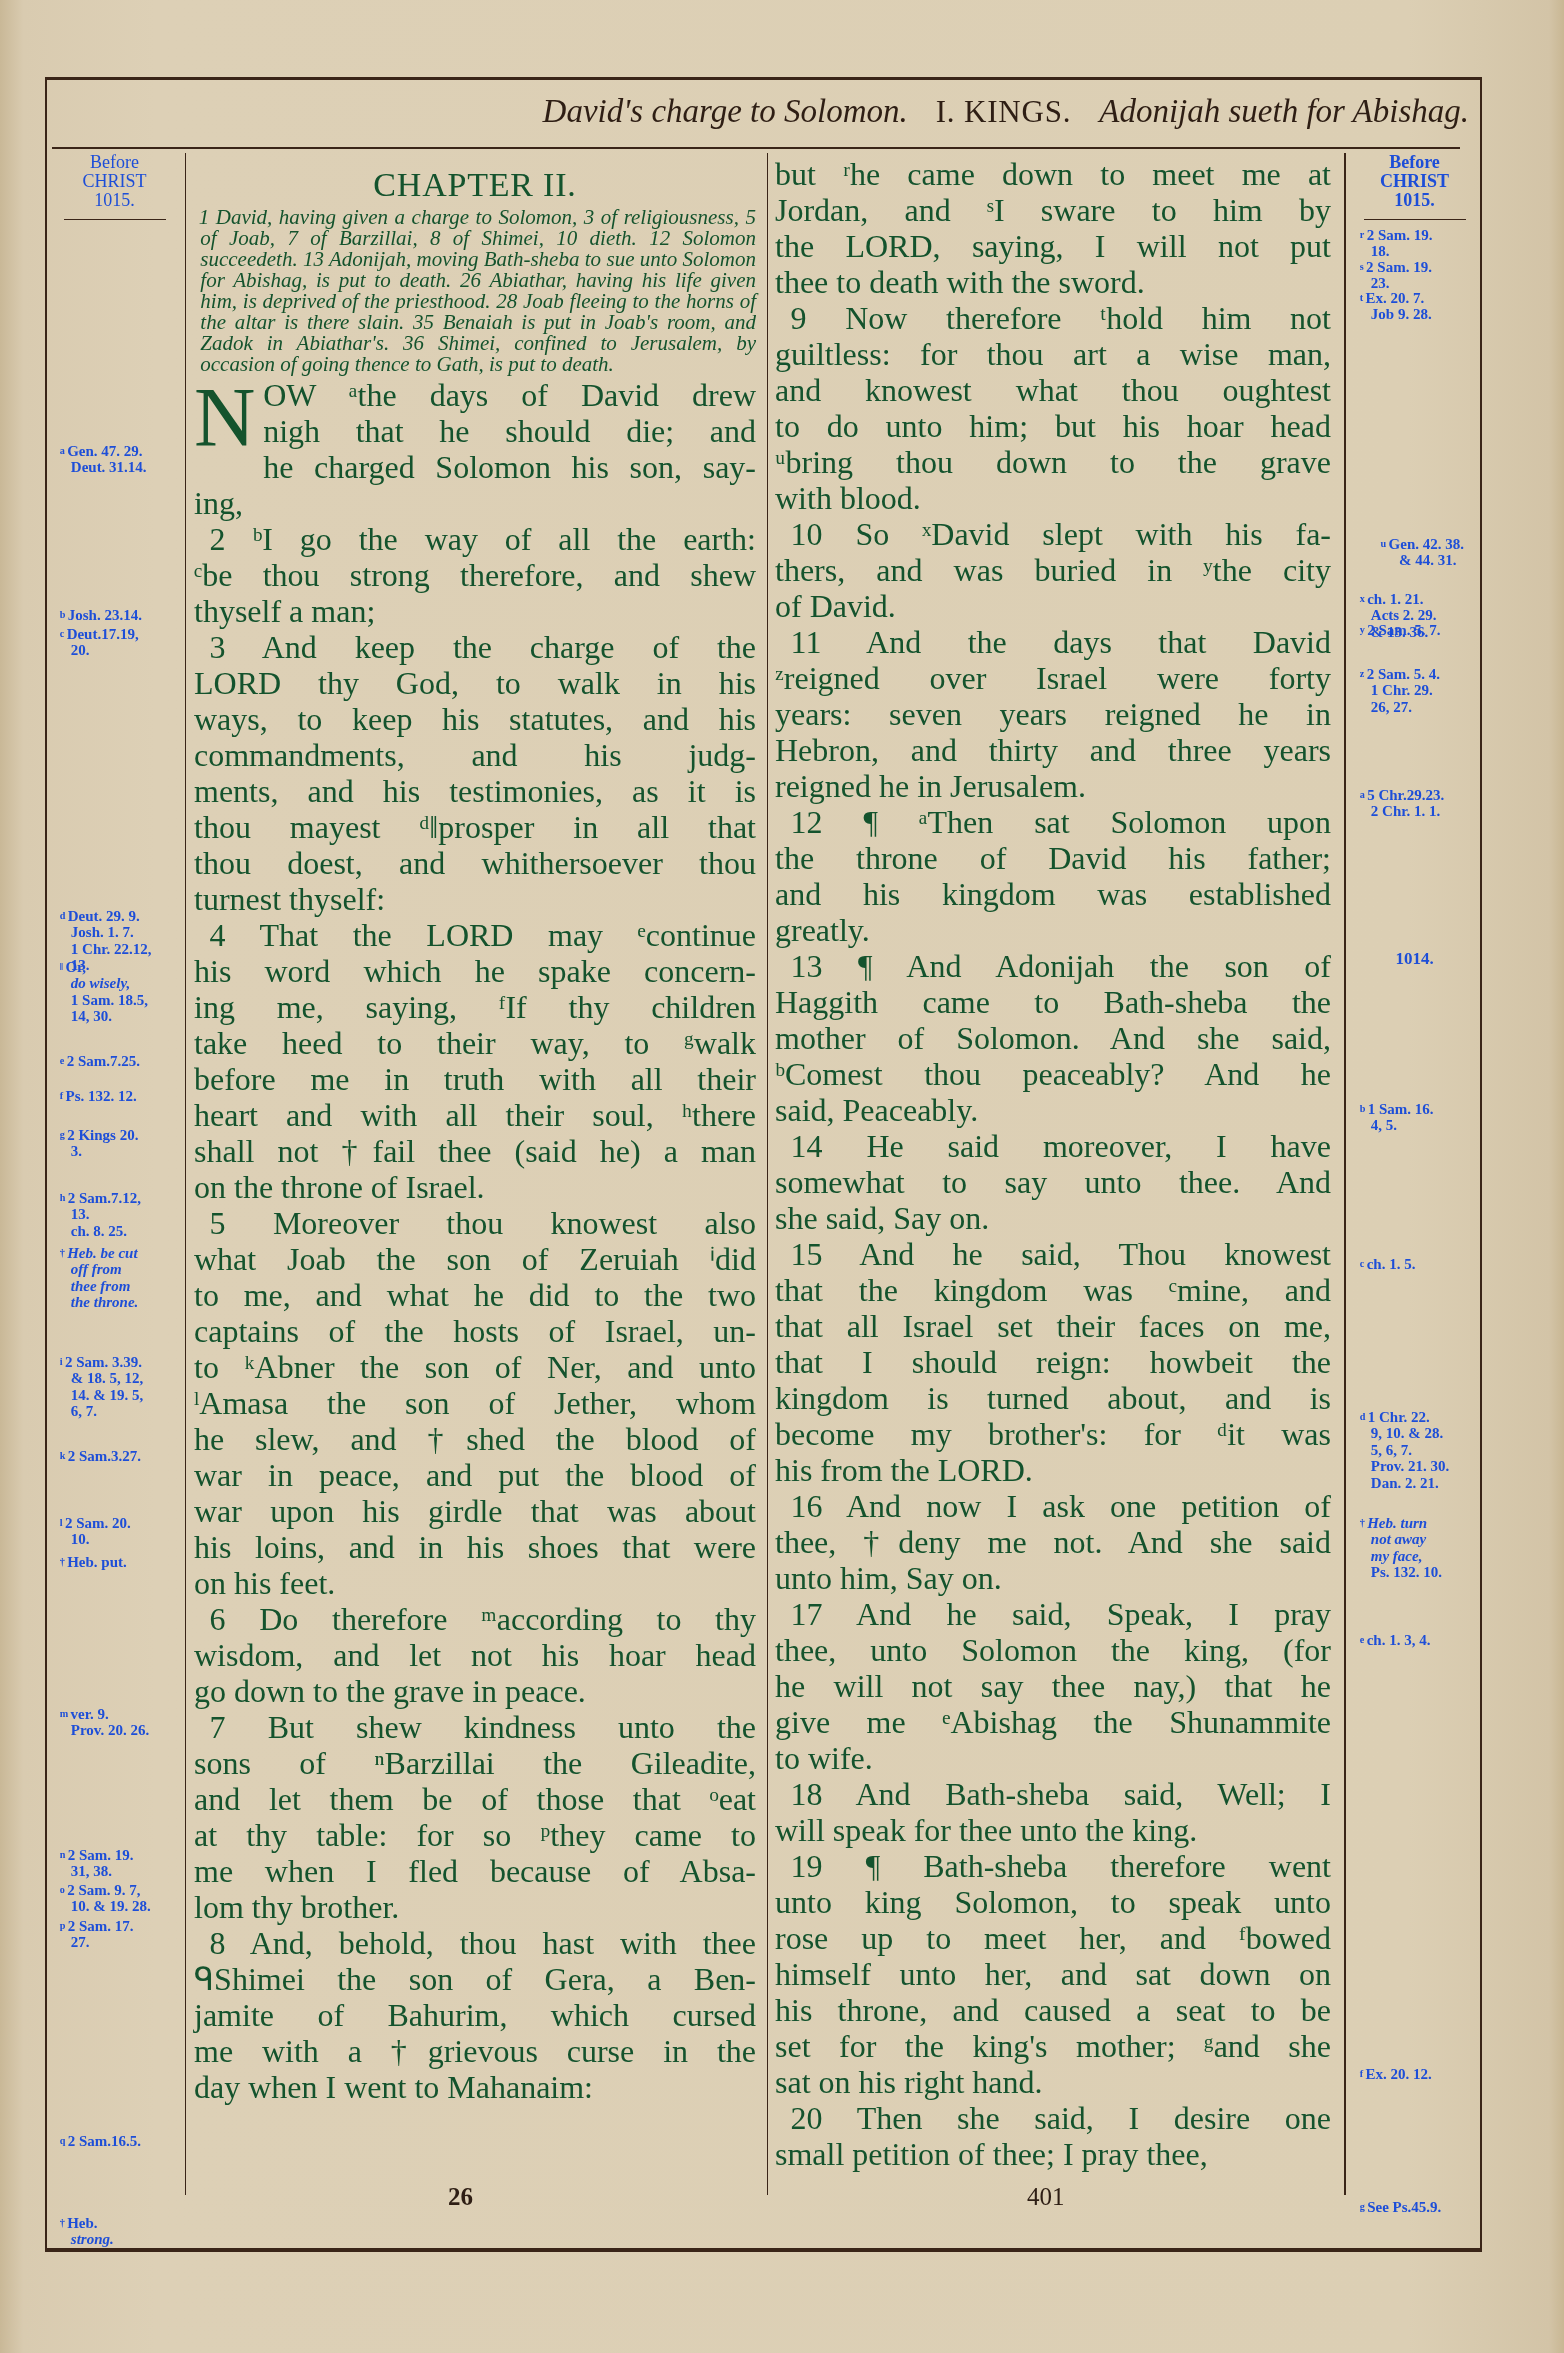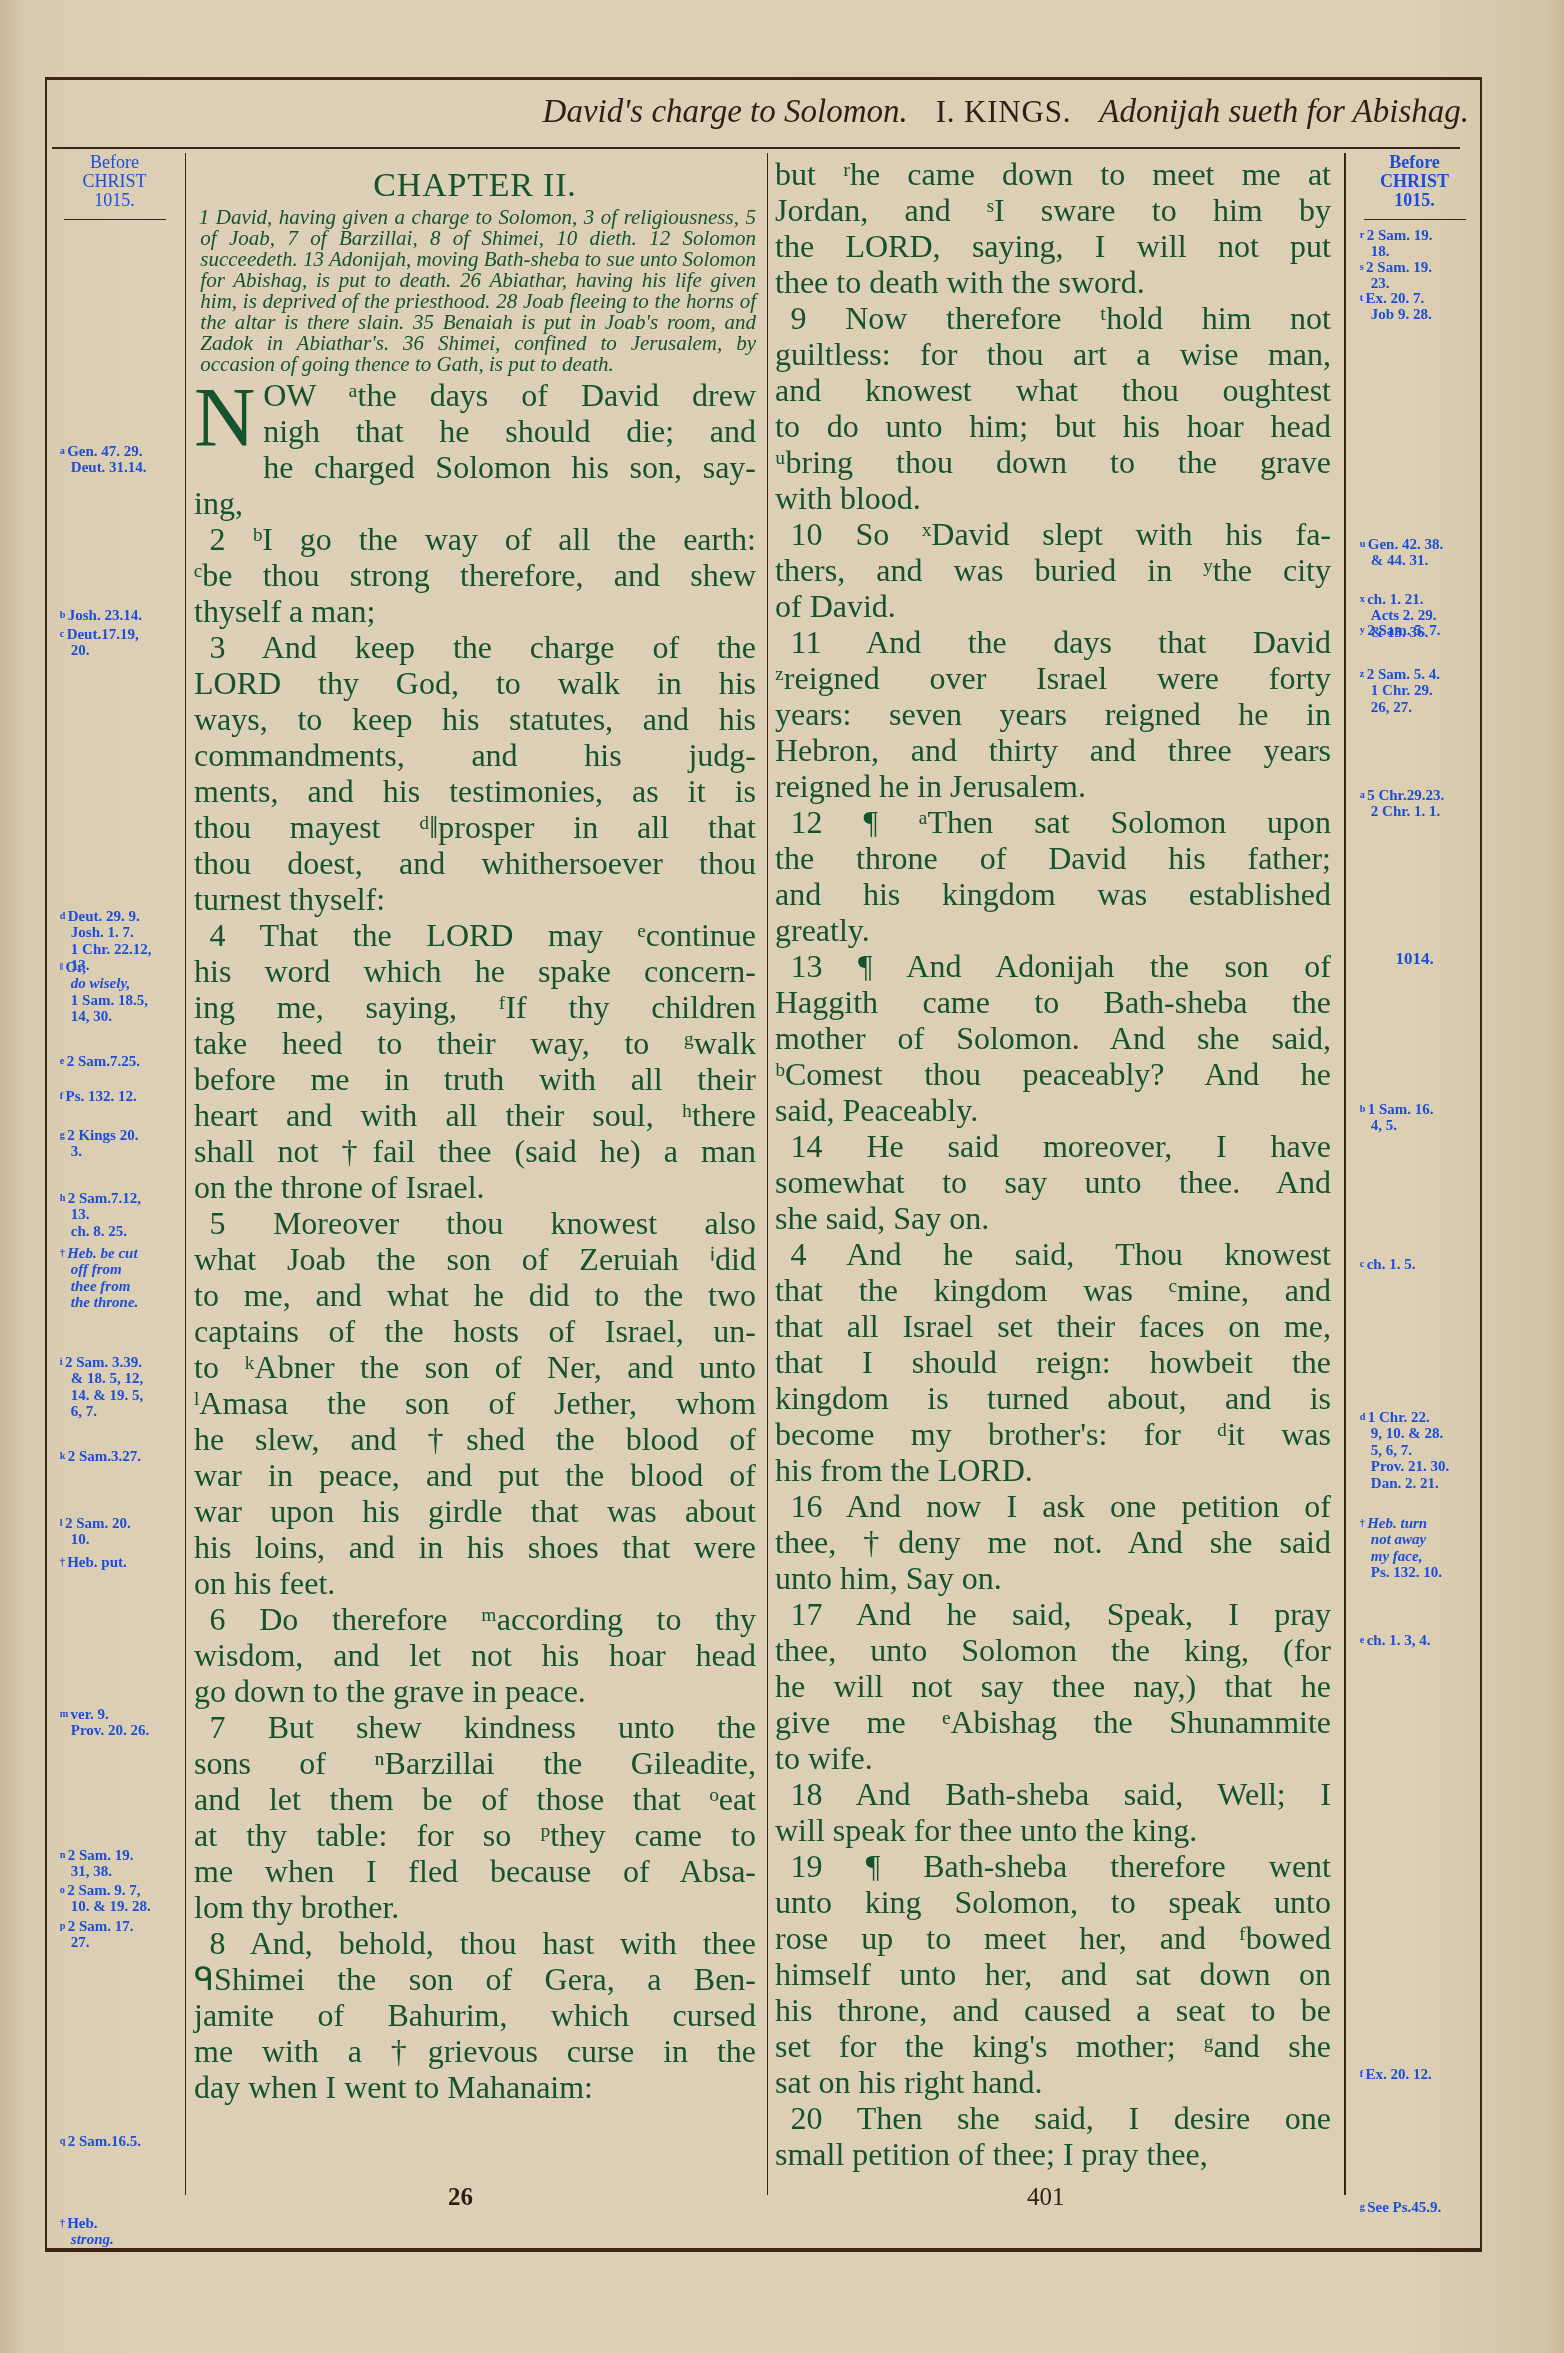--- a/index.html
+++ b/index.html
@@ -134,21 +134,21 @@
 <div class="margin-col right" id="right-margin" style="height:2034px;">
   <div class="bc-box">
     <div>Before</div>
     <div>CHRIST</div>
     <div>1015.</div>
   </div>
   <div class="year-mark" style="top:798px;">1014.</div>
 <div class="note" style="top: 74px;"><span class="mk">r</span><span>2 Sam. 19.</span><span class=" cont">18.</span></div>
     <div class="note" style="top: 106px;"><span class="mk">s</span><span>2 Sam. 19.</span><span class=" cont">23.</span></div>
     <div class="note" style="top: 137px;"><span class="mk">t</span><span>Ex. 20. 7.</span><span class=" cont">Job 9. 28.</span></div>
-    <div class="note" style="top: 383px;"><span class="mk">u</span><span>Gen. 42. 38.</span><span class=" cont">&amp; 44. 31.</span></div>
+    <div class="note" style="top: 383px; text-align: center;"><span class="mk">u</span><span>Gen. 42. 38.</span><span class=" cont">&amp; 44. 31.</span></div>
     <div class="note" style="top: 438px;"><span class="mk">x</span><span>ch. 1. 21.</span><span class=" cont">Acts 2. 29.</span><span class=" cont">&amp; 13. 36.</span></div>
     <div class="note" style="top: 469px;"><span class="mk">y</span><span>2 Sam. 5. 7.</span></div>
     <div class="note" style="top: 513px;"><span class="mk">z</span><span>2 Sam. 5. 4.</span><span class=" cont">1 Chr. 29.</span><span class=" cont">26, 27.</span></div>
     <div class="note" style="top: 634px;"><span class="mk">a</span><span>5 Chr.29.23.</span><span class=" cont">2 Chr. 1. 1.</span></div>
     <div class="note" style="top: 948px;"><span class="mk">b</span><span>1 Sam. 16.</span><span class=" cont">4, 5.</span></div>
     <div class="note" style="top: 1103px;"><span class="mk">c</span><span>ch. 1. 5.</span></div>
     <div class="note" style="top: 1256px;"><span class="mk">d</span><span>1 Chr. 22.</span><span class=" cont">9, 10. &amp; 28.</span><span class=" cont">5, 6, 7.</span><span class=" cont">Prov. 21. 30.</span><span class=" cont">Dan. 2. 21.</span></div>
     <div class="note" style="top: 1362px;"><span class="mk">†</span><span class="it">Heb. turn</span><span class="it cont">not away</span><span class="it cont">my face,</span><span class=" cont">Ps. 132. 10.</span></div>
     <div class="note" style="top: 1479px;"><span class="mk">e</span><span>ch. 1. 3, 4.</span></div>
     <div class="note" style="top: 1913px;"><span class="mk">f</span><span>Ex. 20. 12.</span></div>
@@ -236,21 +236,21 @@
       <span class="line">and his kingdom was established</span>
       <span class="line last">greatly.</span>
       <span class="line ind">13 ¶ And Adonijah the son of</span>
       <span class="line">Haggith came to Bath-sheba the</span>
       <span class="line">mother of Solomon. And she said,</span>
       <span class="line">ᵇComest thou peaceably? And he</span>
       <span class="line last">said, Peaceably.</span>
       <span class="line ind">14 He said moreover, I have</span>
       <span class="line">somewhat to say unto thee. And</span>
       <span class="line last">she said, Say on.</span>
-      <span class="line ind">4 And he said, Thou knowest</span>
+      <span class="line ind">15 And he said, Thou knowest</span>
       <span class="line">that the kingdom was ᶜmine, and</span>
       <span class="line">that all Israel set their faces on me,</span>
       <span class="line">that I should reign: howbeit the</span>
       <span class="line">kingdom is turned about, and is</span>
       <span class="line">become my brother's: for ᵈit was</span>
       <span class="line last">his from the LORD.</span>
       <span class="line ind">16 And now I ask one petition of</span>
       <span class="line">thee, †deny me not. And she said</span>
       <span class="line last">unto him, Say on.</span>
       <span class="line ind">17 And he said, Speak, I pray</span>

